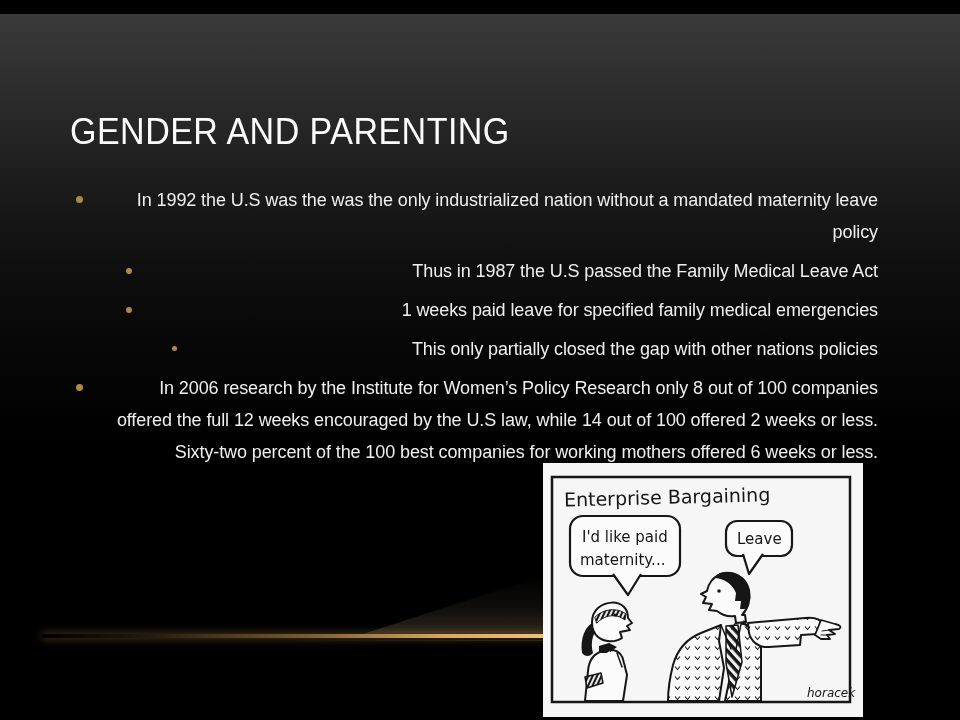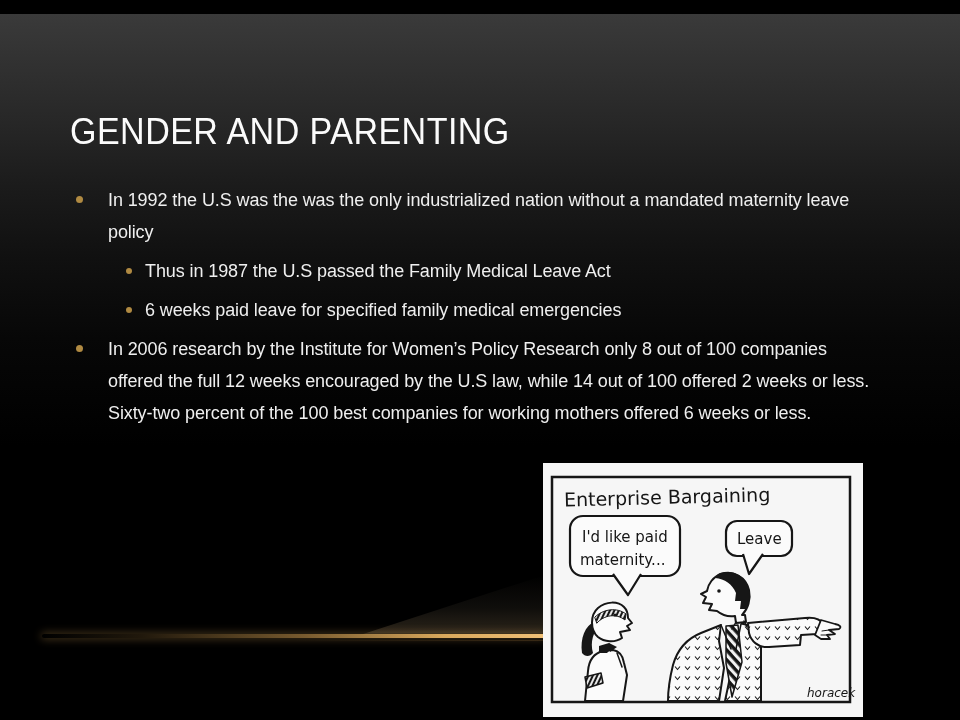--- a/index.html
+++ b/index.html
@@ -23,21 +23,21 @@
     transform:scaleX(0.92); transform-origin:left center;
     white-space:nowrap;
   }
 
   ul.bullets {
     position:absolute; left:0; top:170px; margin:0; padding:0;
     list-style:none; width:910px;
   }
   ul.bullets li {
     position:relative; color:#efefef; font-size:18px; line-height:32px;
-    margin:0 0 7px 0; letter-spacing:-0.1px;
+    margin:0 0 7px 0; letter-spacing:-0.1px;text-align:right;
   }
   li.l1 { padding-left:108px; width:878px; }
   li.l2 { padding-left:145px; width:878px; }
   li.l3 { padding-left:190px; width:878px; }
   .dot {
     position:absolute; border-radius:50%; background:#b08a42; top:12px;
   }
   li.l1 .dot { left:76px;  width:7px; height:7px; }
   li.l2 .dot { left:126px; width:6px; height:6px; top:13px; }
   li.l3 .dot { left:172px; width:5px; height:5px; top:13px; }
@@ -81,21 +81,25 @@
     <li class="l1">
       <span class="dot"></span>
       <span class="btext">In 1992 the U.S was the was the only industrialized nation without a mandated maternity leave policy</span>
     </li>
     <li class="l2">
       <span class="dot"></span>
       <span class="btext">Thus in 1987 the U.S passed the Family Medical Leave Act</span>
     </li>
     <li class="l2">
       <span class="dot"></span>
-      <span class="btext">6 weeks paid leave for specified family medical emergencies</span>
+      <span class="btext">1 weeks paid leave for specified family medical emergencies</span>
+    </li>
+    <li class="l3">
+      <span class="dot"></span>
+      <span class="btext">This only partially closed the gap with other nations policies</span>
     </li>
     <li class="l1">
       <span class="dot"></span>
       <span class="btext">In 2006 research by the Institute for Women’s Policy Research only 8 out of 100 companies offered the full 12 weeks encouraged by the U.S law, while 14 out of 100 offered 2 weeks or less. Sixty-two percent of the 100 best companies for working mothers offered 6 weeks or less.</span>
     </li>
   </ul>
 
   <div class="horizon-glow"></div>
   <div class="horizon-line"></div>
 

